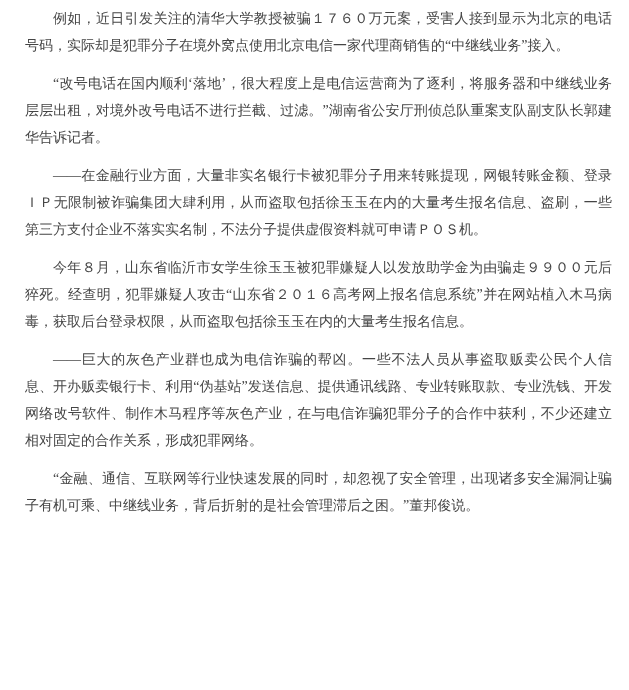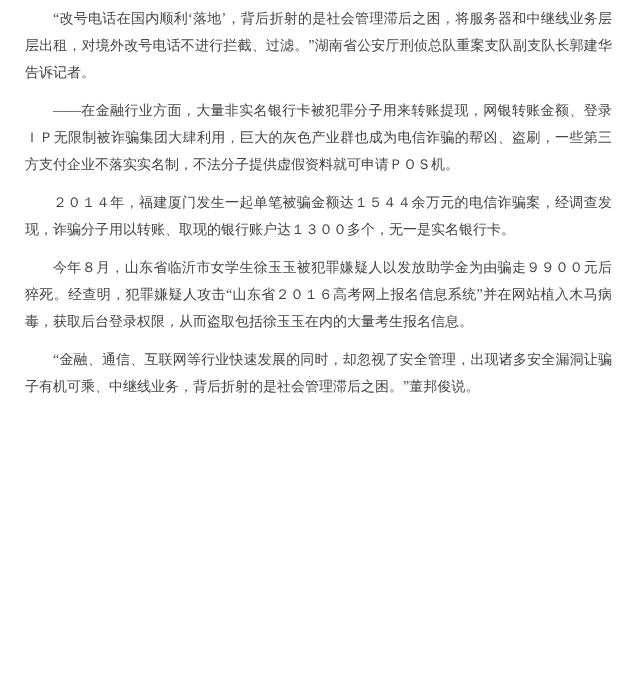--- a/index.html
+++ b/index.html
@@ -25,18 +25,19 @@
     margin: 0 0 11px 0;
     text-indent: 2em;
     text-align: justify;
     word-break: break-all;
   }
 </style>
 </head>
 <body>
 
 <div class="article">
-  <p>“改号电话在国内顺利‘落地’，背后折射的是社会管理滞后之困，将服务器和中继线业务层层出租，对境外改号电话不进行拦截、过滤。”湖南省公安厅刑侦总队重案支队副支队长郭建华告诉记者。</p>
-  <p>——在金融行业方面，大量非实名银行卡被犯罪分子用来转账提现，网银转账金额、登录ＩＰ无限制被诈骗集团大肆利用，巨大的灰色产业群也成为电信诈骗的帮凶、盗刷，一些第三方支付企业不落实实名制，不法分子提供虚假资料就可申请ＰＯＳ机。</p>
-  <p>２０１４年，福建厦门发生一起单笔被骗金额达１５４４余万元的电信诈骗案，经调查发现，诈骗分子用以转账、取现的银行账户达１３００多个，无一是实名银行卡。</p>
+  <p>例如，近日引发关注的清华大学教授被骗１７６０万元案，受害人接到显示为北京的电话号码，实际却是犯罪分子在境外窝点使用北京电信一家代理商销售的“中继线业务”接入。</p>
+  <p>“改号电话在国内顺利‘落地’，很大程度上是电信运营商为了逐利，将服务器和中继线业务层层出租，对境外改号电话不进行拦截、过滤。”湖南省公安厅刑侦总队重案支队副支队长郭建华告诉记者。</p>
+  <p>——在金融行业方面，大量非实名银行卡被犯罪分子用来转账提现，网银转账金额、登录ＩＰ无限制被诈骗集团大肆利用，从而盗取包括徐玉玉在内的大量考生报名信息、盗刷，一些第三方支付企业不落实实名制，不法分子提供虚假资料就可申请ＰＯＳ机。</p>
   <p>今年８月，山东省临沂市女学生徐玉玉被犯罪嫌疑人以发放助学金为由骗走９９００元后猝死。经查明，犯罪嫌疑人攻击“山东省２０１６高考网上报名信息系统”并在网站植入木马病毒，获取后台登录权限，从而盗取包括徐玉玉在内的大量考生报名信息。</p>
+  <p>——巨大的灰色产业群也成为电信诈骗的帮凶。一些不法人员从事盗取贩卖公民个人信息、开办贩卖银行卡、利用“伪基站”发送信息、提供通讯线路、专业转账取款、专业洗钱、开发网络改号软件、制作木马程序等灰色产业，在与电信诈骗犯罪分子的合作中获利，不少还建立相对固定的合作关系，形成犯罪网络。</p>
   <p>“金融、通信、互联网等行业快速发展的同时，却忽视了安全管理，出现诸多安全漏洞让骗子有机可乘、中继线业务，背后折射的是社会管理滞后之困。”董邦俊说。</p>
 </div>
 
 </body></html>

